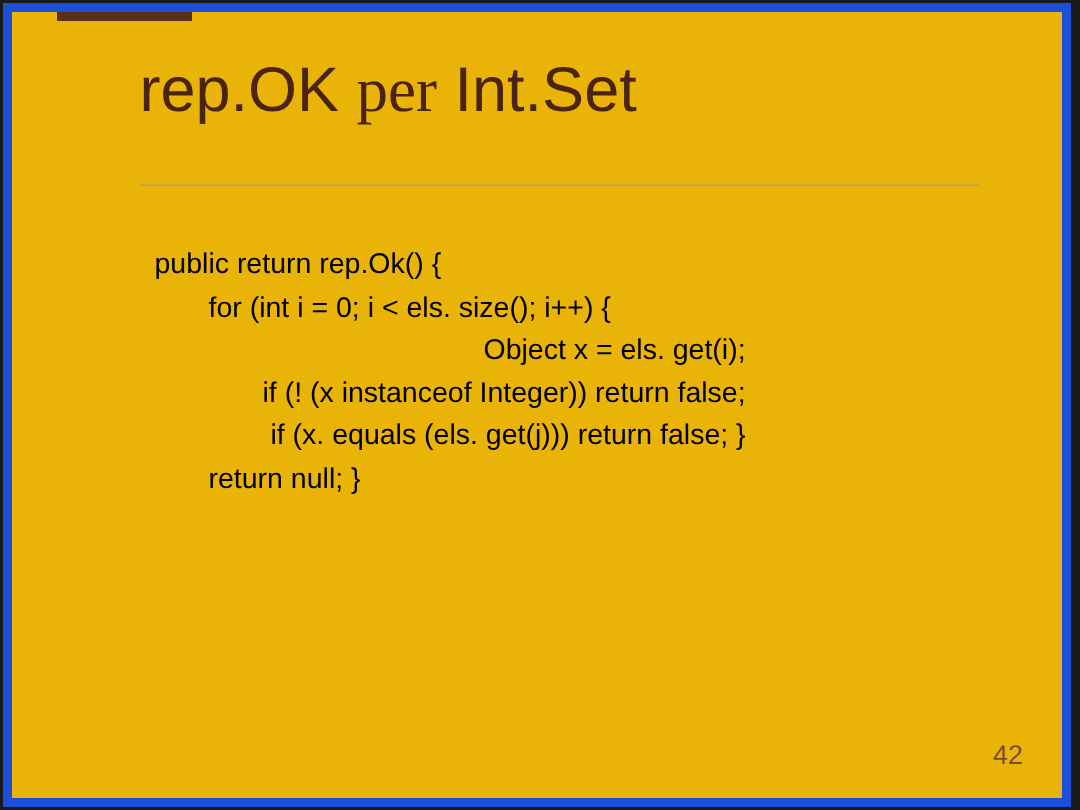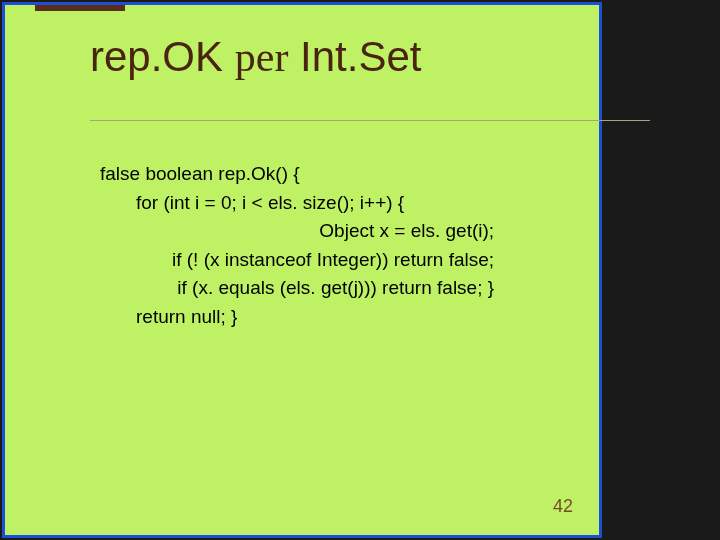--- a/index.html
+++ b/index.html
@@ -10,24 +10,24 @@
     overflow: hidden;
   }
   body {
     background: #1a1a1a;
     font-family: Arial, Helvetica, sans-serif;
   }
   .slide {
     position: absolute;
     top: 2px;
     left: 2px;
-    width: 600px;
+    width: 712px;
     height: 536px;
-    background: #bef264;
-    border: 3px solid #1d4ed8;
+    background: #eab308;
+    border: 6px solid #1d4ed8;
     box-sizing: border-box;
   }
   .top-bar {
     position: absolute;
     top: 0;
     left: 30px;
     width: 90px;
     height: 6px;
     background: #5a2f1a;
   }
@@ -74,21 +74,21 @@
 <div class="slide">
   <div class="top-bar"></div>
 
   <div class="title">
     <span>rep.OK </span><span class="serif">per</span><span> Int.Set</span>
   </div>
 
   <div class="rule"></div>
 
   <div class="body">
-    <div>false boolean rep.Ok() {</div>
+    <div>public return rep.Ok() {</div>
     <div class="in1">for (int i = 0; i &lt; els. size(); i++)  {</div>
     <div class="in2">Object x = els. get(i);</div>
     <div class="in2">if (! (x instanceof Integer)) return false;</div>
     <div class="in2">if (x. equals (els. get(j))) return false; }</div>
     <div class="in1">return null; }</div>
   </div>
 
   <div class="page-num">42</div>
 </div>
 

